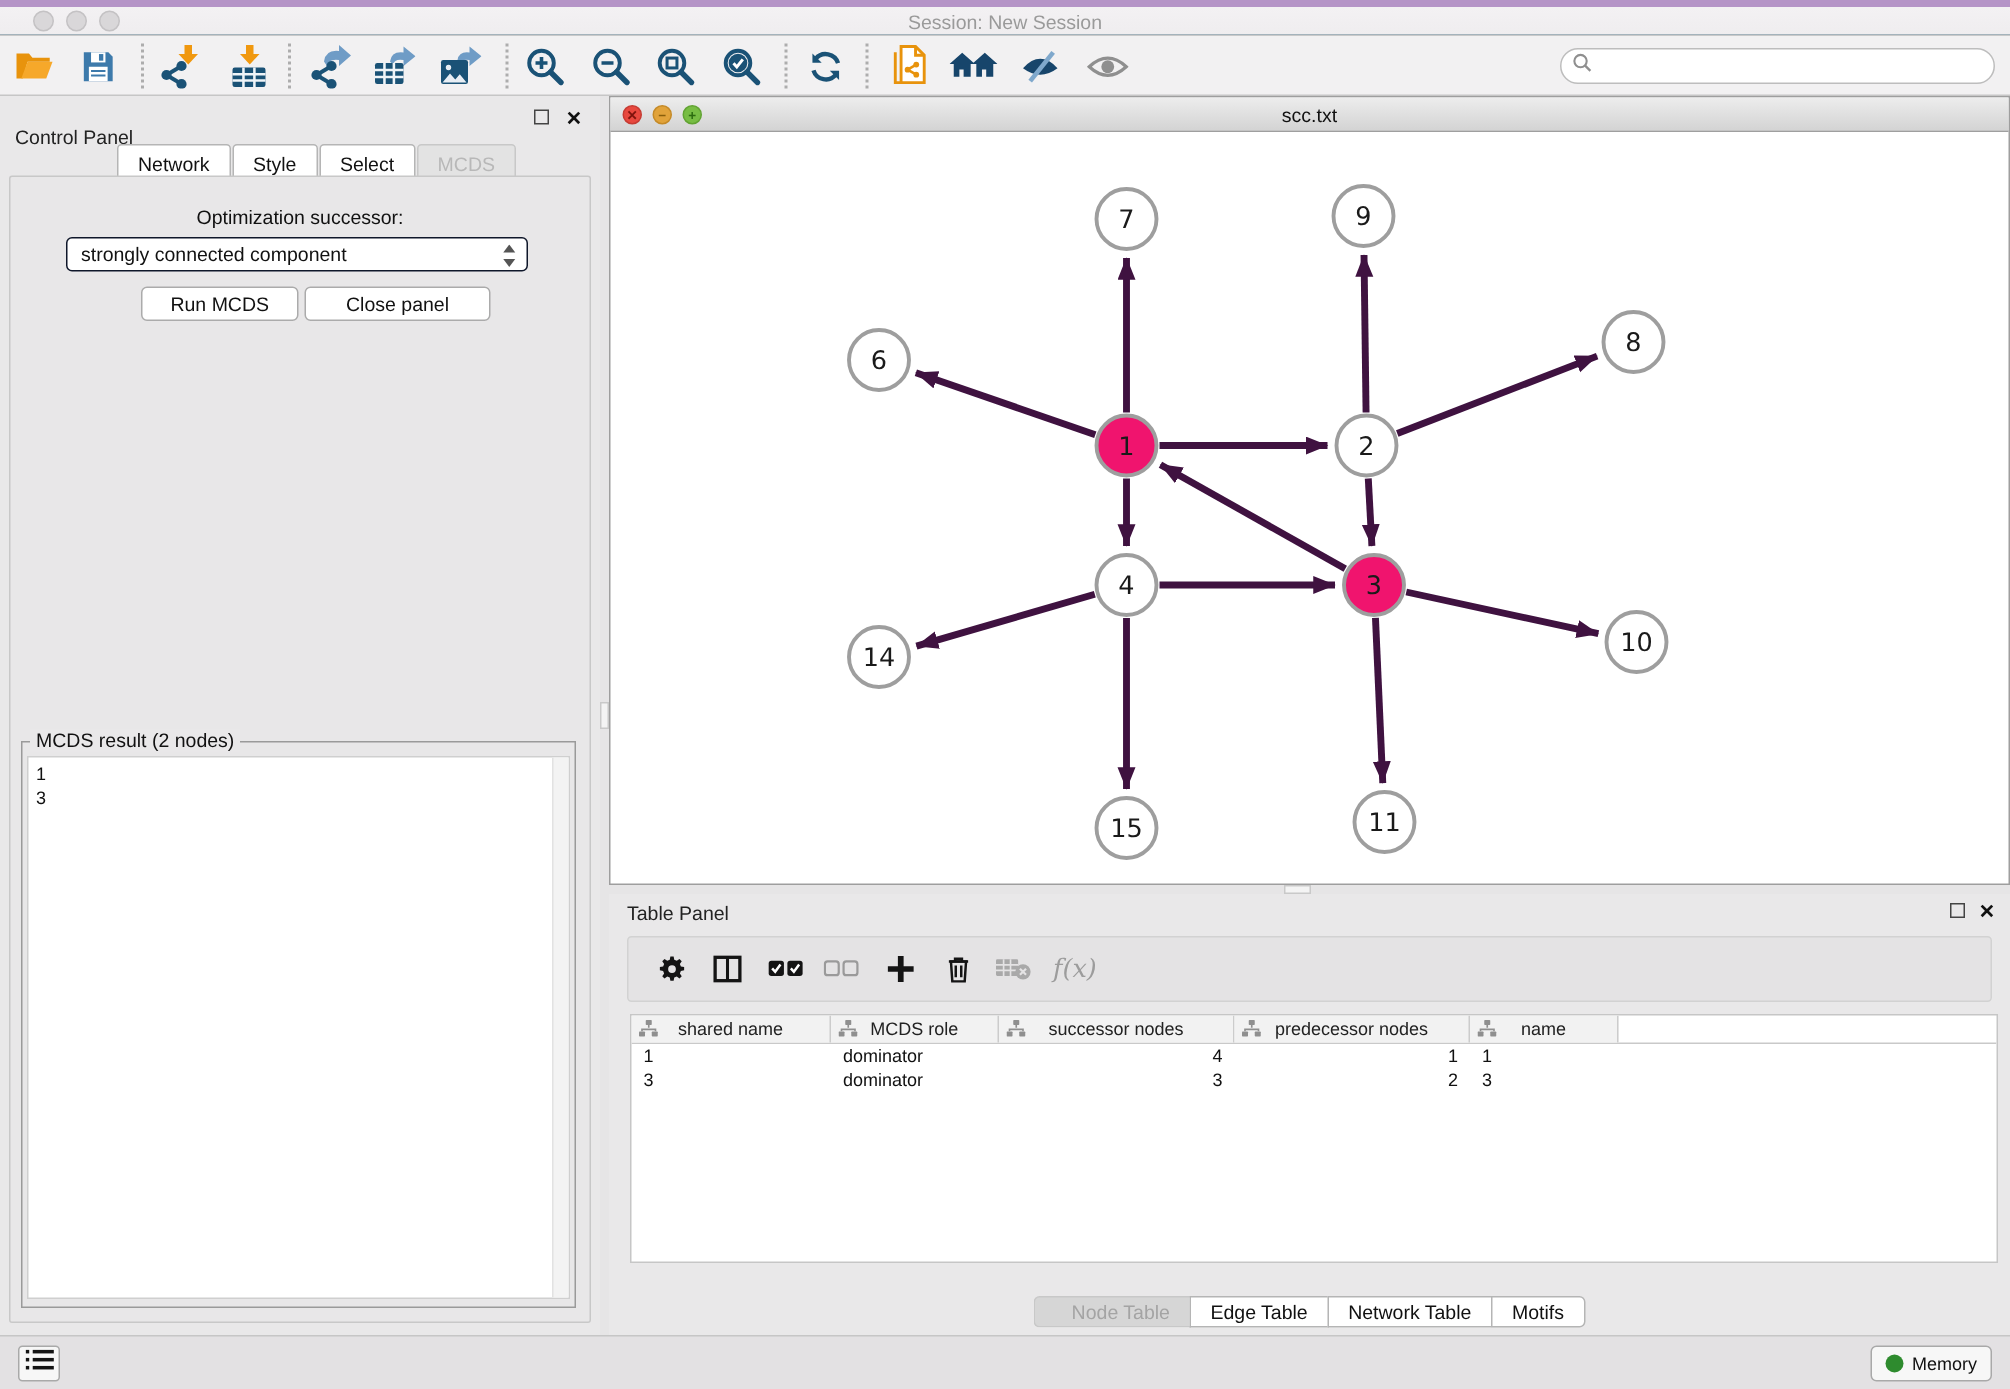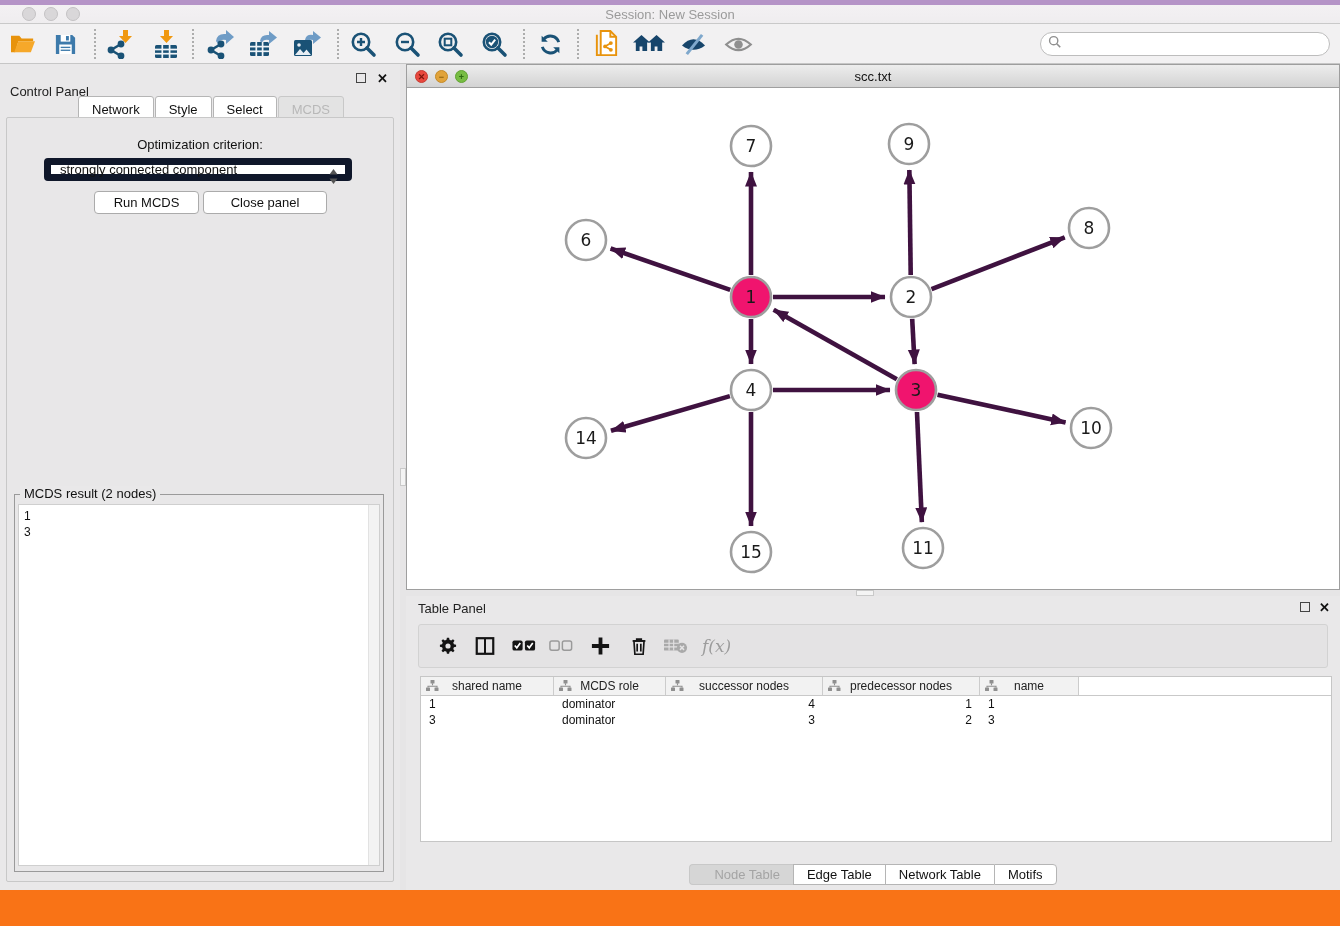--- a/index.html
+++ b/index.html
@@ -1,18 +1,18 @@
 <!DOCTYPE html>
 <html><head>
 <meta charset="utf-8">
 <style>
   * { margin:0; padding:0; box-sizing:border-box; }
   html,body { width:1340px; height:926px; font-family:"Liberation Sans", sans-serif; background:#E9E8E9; overflow:hidden; }
   .abs { position:absolute; }
-  #app { position:relative; width:1340px; height:926px; background:#f97316; }
+  #app { position:relative; width:1340px; height:926px; background:#0c4a6e; }
 
   
   #titlebar { left:0; top:0; width:1340px; height:24px;
     background:linear-gradient(#B594C7 0, #B594C7 5px, #F3F1F3 5px, #EFEDEF 100%);
     border-bottom:1px solid #C9C9C9; }
   .mac-dot { position:absolute; top:7px; width:14px; height:14px; border-radius:50%;
     background:#D9D7D9; border:1px solid #C4C2C4; }
   #win-title { position:absolute; left:0; right:0; top:7px; text-align:center;
     font-size:13px; color:#9A9A9A; }
 
@@ -37,21 +37,21 @@
   #cp-tabs { position:absolute; left:78px; top:32px; display:flex; }
   .tab { height:26px; padding:0 13px; font-size:13px; background:#fff;
     border:1px solid #B5B5B5; border-radius:3px; display:flex; align-items:center;
     color:#111; margin-right:1px; }
   .tab.selected { background:#E3E3E3; color:#B8B8B8; border-color:#C8C8C8; }
   #cp-box { position:absolute; left:6px; top:53px; width:388px; height:765px;
     border:1px solid #C8C8C8; border-radius:2px; background:#E8E7E8; }
   #opt-label { position:absolute; left:0; width:100%; top:73px; text-align:center;
     font-size:13px; color:#111; }
   #criterion { position:absolute; left:44px; top:94px; width:308px; height:23px;
-    background:#fff; border:7px solid #0f172a; border-radius:4px; display:flex;
+    background:#fff; border:1px solid #0f172a; border-radius:4px; display:flex;
     align-items:center; font-size:13px; padding-left:9px; color:#111; }
   #criterion .stepper { position:absolute; right:7px; top:4px; }
   .cp-btn { position:absolute; top:127px; height:23px; background:#fff;
     border:1px solid #ABABAB; border-radius:4px; font-size:13px; color:#111;
     display:flex; align-items:center; justify-content:center; }
   #run-btn { left:94px; width:105px; }
   #close-btn { left:203px; width:124px; }
   #mcds-result { position:absolute; left:14px; top:430px; width:370px; height:378px;
     border:1px solid #9A9A9A; }
   #mcds-result .legend { position:absolute; top:-9px; left:5px; background:#E9E8E9;
@@ -308,21 +308,21 @@
     <div id="cp-title">Control Panel</div>
     <span class="panel-ctl" style="right:34px"><span class="sq-icon"></span></span>
     <span class="panel-ctl x-icon" style="right:12px">✕</span>
     <div id="cp-tabs">
         <div class="tab">Network</div>
         <div class="tab">Style</div>
         <div class="tab">Select</div>
         <div class="tab selected">MCDS</div>
       </div>
     <div id="cp-box"></div>
-    <div id="opt-label">Optimization criterion:</div>
+    <div id="opt-label">Optimization successor:</div>
     <div id="criterion">
       <span>strongly connected component</span>
       <span class="stepper">
         <svg width="9" height="15" viewBox="0 0 9 15">
             <path d="M4.5 0L8.5 5.4h-8z" fill="#555"></path>
             <path d="M4.5 15L.5 9.6h8z" fill="#555"></path>
           </svg>
       </span>
     </div>
     <div id="run-btn" class="cp-btn">Run MCDS</div>
@@ -566,14 +566,34 @@
     </div>
 
     <div id="tp-tabs">
         <div class="tab selected">Node Table</div>
         <div class="tab">Edge Table</div>
         <div class="tab">Network Table</div>
         <div class="tab">Motifs</div>
       </div>
   </div>
 
+  <div id="statusbar" class="abs">
+    <div id="list-btn">
+      <span>
+        <svg viewBox="0 0 20 16" width="19" height="15">
+            <g fill="#141414">
+              <rect x="0" y="1" width="2.5" height="2.5"></rect>
+              <rect x="5" y="1" width="15" height="2.5"></rect>
+              <rect x="0" y="6.7" width="2.5" height="2.5"></rect>
+              <rect x="5" y="6.7" width="15" height="2.5"></rect>
+              <rect x="0" y="12.4" width="2.5" height="2.5"></rect>
+              <rect x="5" y="12.4" width="15" height="2.5"></rect>
+            </g>
+          </svg>
+      </span>
+    </div>
+    <div id="memory-btn">
+      <span id="memory-dot"></span>
+      <span>Memory</span>
+    </div>
+  </div>
 
 </div>
 
 </body></html>

